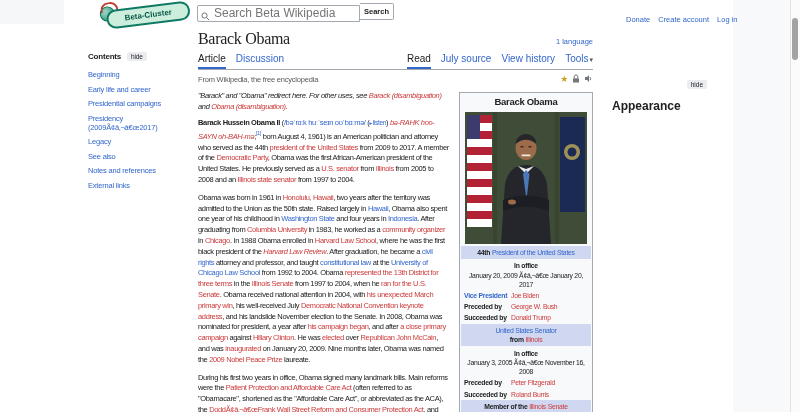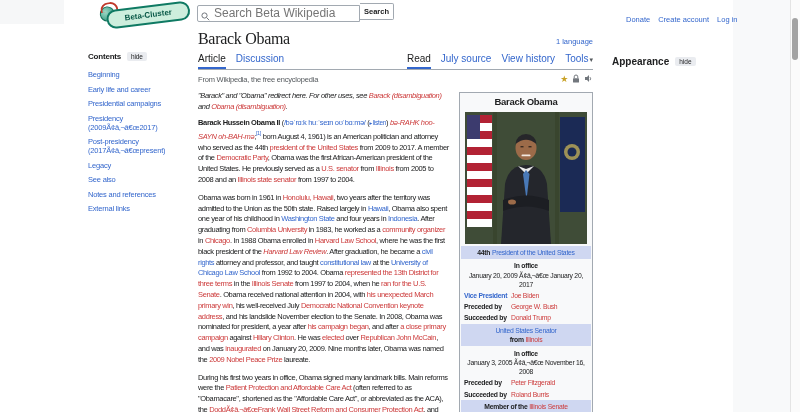--- a/index.html
+++ b/index.html
@@ -31,21 +31,21 @@
 
   
   .sidebar{position:absolute;left:88px;top:52px;width:102px;font-size:7.5px;letter-spacing:-0.2px;}
   .sidebar-head{display:flex;align-items:center;gap:6px;margin-bottom:9px;}
   .sidebar-title{font-weight:bold;font-size:8px;color:#202122;}
   .chip{background:#eaecf0;border-radius:2px;padding:1px 4px;font-size:6.5px;color:#202122;cursor:pointer;}
   .toc-item{display:block;color:var(--link_blue,#36c);margin-bottom:5.5px;line-height:1.2;cursor:pointer;text-decoration:none;}
 
   
   .appearance{position:absolute;left:612px;top:56px;display:flex;align-items:center;gap:6px;}
-  .appearance-title{font-weight:bold;font-size:10px;}
+  .appearance-title{font-weight:bold;font-size:12px;margin-top:43px;}
 
   
   .content{position:absolute;left:198px;top:30px;width:395px;}
   .title-row{display:flex;justify-content:space-between;align-items:flex-end;}
   h1.page-title{margin:0;font-family:"Liberation Serif",serif;font-weight:normal;font-size:16px;
                 letter-spacing:-0.3px;color:#202122;}
   .lang-link{font-size:7.5px;color:var(--link_blue,#36c);cursor:pointer;padding-bottom:2px;}
   .tabs-row{display:flex;justify-content:space-between;border-bottom:1px solid #a2a9b1;margin-top:5px;font-size:10px;}
   .tabs-left,.tabs-right{display:flex;gap:10px;}
   .tab{padding-bottom:3px;color:var(--link_blue,#36c);cursor:pointer;}
@@ -118,21 +118,20 @@
   <div class="sidebar">
     <div class="sidebar-head">
       <span class="sidebar-title">Contents</span>
       <span class="chip">hide</span>
     </div>
     <div>
         <a class="toc-item">Beginning</a>
         <a class="toc-item">Early life and career</a>
         <a class="toc-item">Presidential campaigns</a>
         <a class="toc-item">Presidency (2009Ã¢â‚¬â€œ2017)</a>
-        <a class="toc-item">Post-presidency (2017Ã¢â‚¬â€œpresent)</a>
         <a class="toc-item">Legacy</a>
         <a class="toc-item">See also</a>
         <a class="toc-item">Notes and references</a>
         <a class="toc-item">External links</a>
       </div>
   </div>
 
   <div class="appearance">
     <span class="appearance-title">Appearance</span>
     <span class="chip">hide</span>

